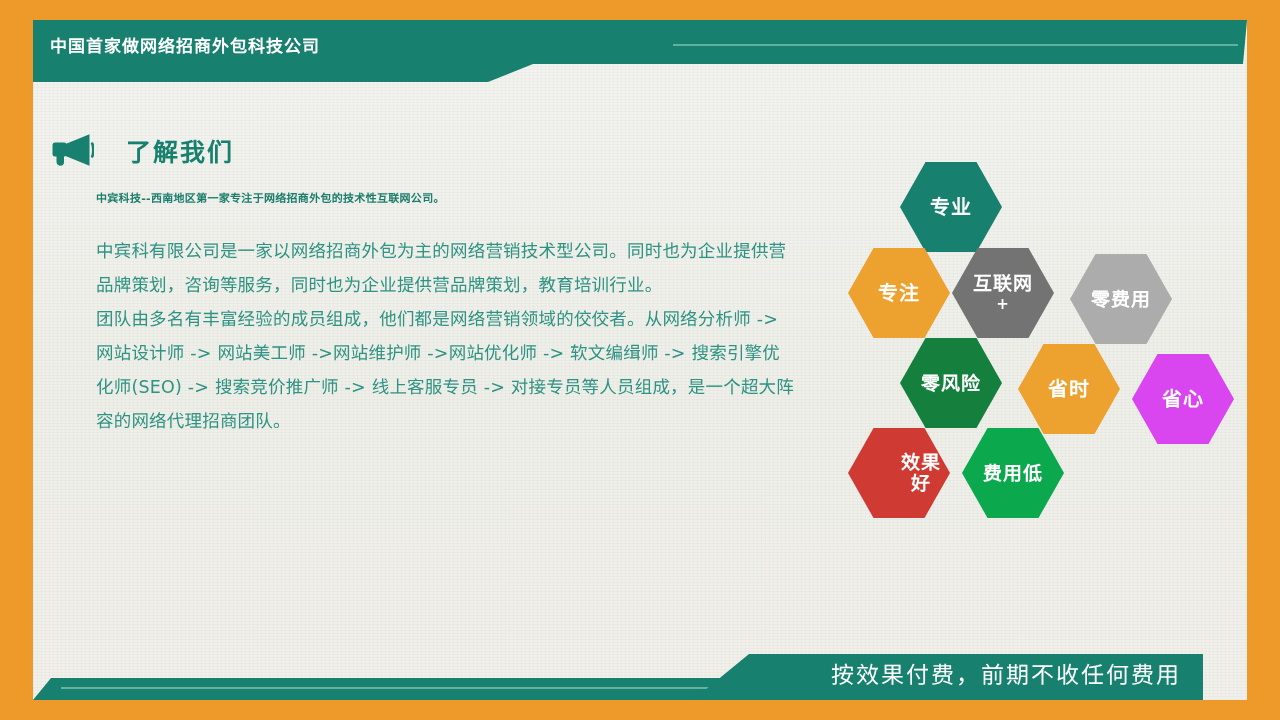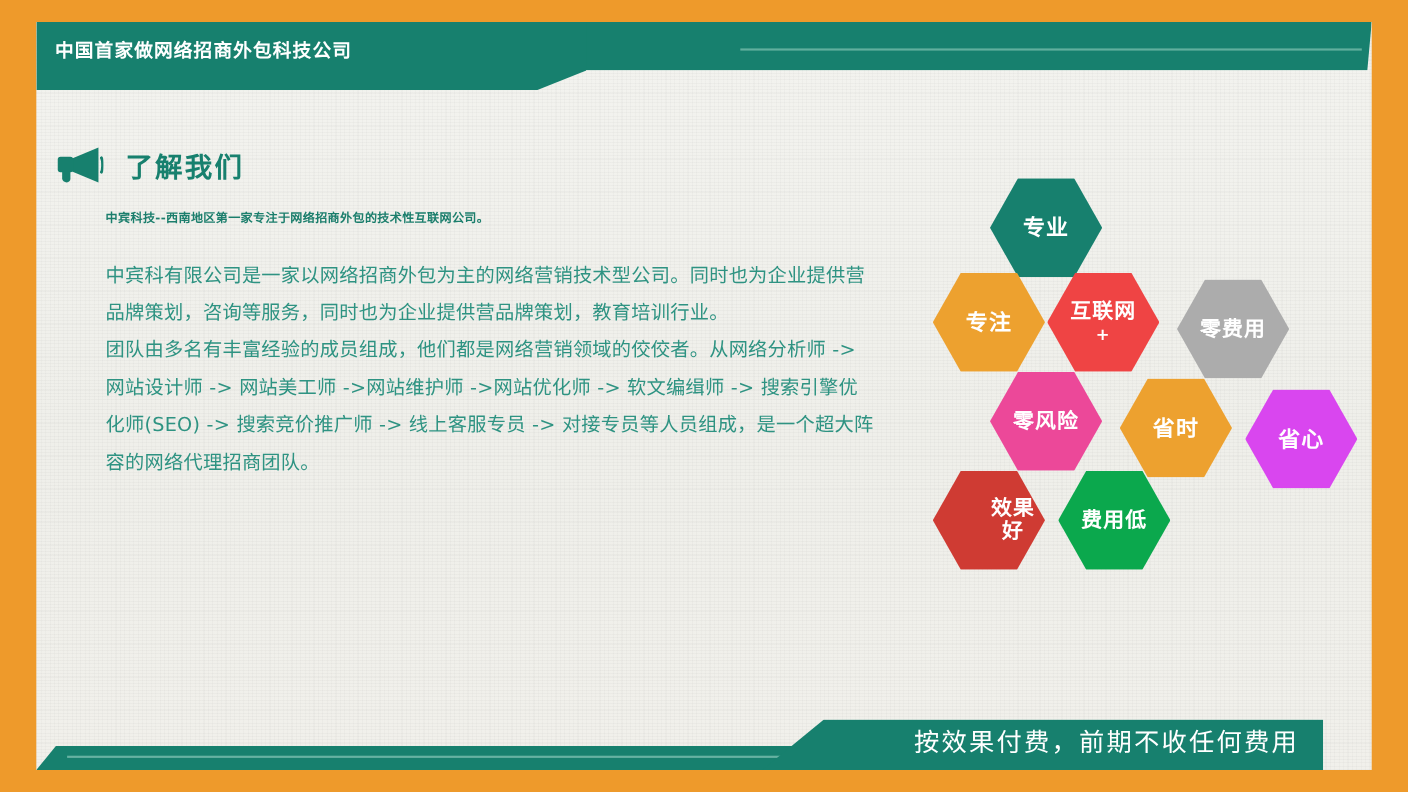--- a/index.html
+++ b/index.html
@@ -52,21 +52,21 @@
   .hdr-title{
     position:absolute;left:17px;top:12px;
     color:#FFFFFF;font-size:17px;font-weight:bold;letter-spacing:1px;
     white-space:nowrap;
     font-family:"DejaVu Sans","Liberation Sans",sans-serif;
   }
 
   
   .section-head{
     position:absolute;left:48px;top:132px;
-    display:flex;align-items:center;gap:20px;
+    display:flex;align-items:center;gap:32px;
   }
   .megaphone{width:46px;height:34px;display:block;}
   .section-title{
     font-size:25px;font-weight:bold;color:#17806E;letter-spacing:2px;
     font-family:"DejaVu Sans","Liberation Sans",sans-serif;
   }
 
   
   .copy{
     position:absolute;left:96px;top:190px;width:700px;
@@ -154,28 +154,28 @@
     <p class="para">团队由多名有丰富经验的成员组成，他们都是网络营销领域的佼佼者。从网络分析师 -&gt; 网站设计师 -&gt; 网站美工师 -&gt;网站维护师 -&gt;网站优化师 -&gt; 软文编缉师 -&gt; 搜索引擎优化师(SEO) -&gt; 搜索竞价推广师 -&gt; 线上客服专员 -&gt; 对接专员等人员组成，是一个超大阵容的网络代理招商团队。</p>
   </div>
 
   <div class="hexwrap" id="hexwrap">
       <div class="hex" style="left: 64px; top: 4px; background: rgb(23, 128, 110);">
         <span>专业</span>
       </div>
       <div class="hex" style="left: 12px; top: 90px; background: rgb(237, 161, 47);">
         <span>专注</span>
       </div>
-      <div class="hex" style="left: 116px; top: 90px; background: #ef4444;">
+      <div class="hex" style="left: 116px; top: 90px; background: #737373;">
         <span style="font-size: 19px;">互联网</span>
         <span class="sub">+</span>
       </div>
       <div class="hex" style="left: 234px; top: 96px; background: rgb(172, 172, 172);">
         <span style="font-size: 19px;">零费用</span>
       </div>
-      <div class="hex" style="left: 64px; top: 180px; background: #ec4899;">
+      <div class="hex" style="left: 64px; top: 180px; background: #15803d;">
         <span style="font-size: 19px;">零风险</span>
       </div>
       <div class="hex" style="left: 182px; top: 186px; background: rgb(237, 161, 47);">
         <span>省时</span>
       </div>
       <div class="hex" style="left: 296px; top: 196px; background: #d946ef;">
         <span>省心</span>
       </div>
       <div class="hex" style="left: 12px; top: 270px; background: rgb(207, 59, 51);">
         <span style="font-size: 19px; margin-left: 44px;">效果好</span>

